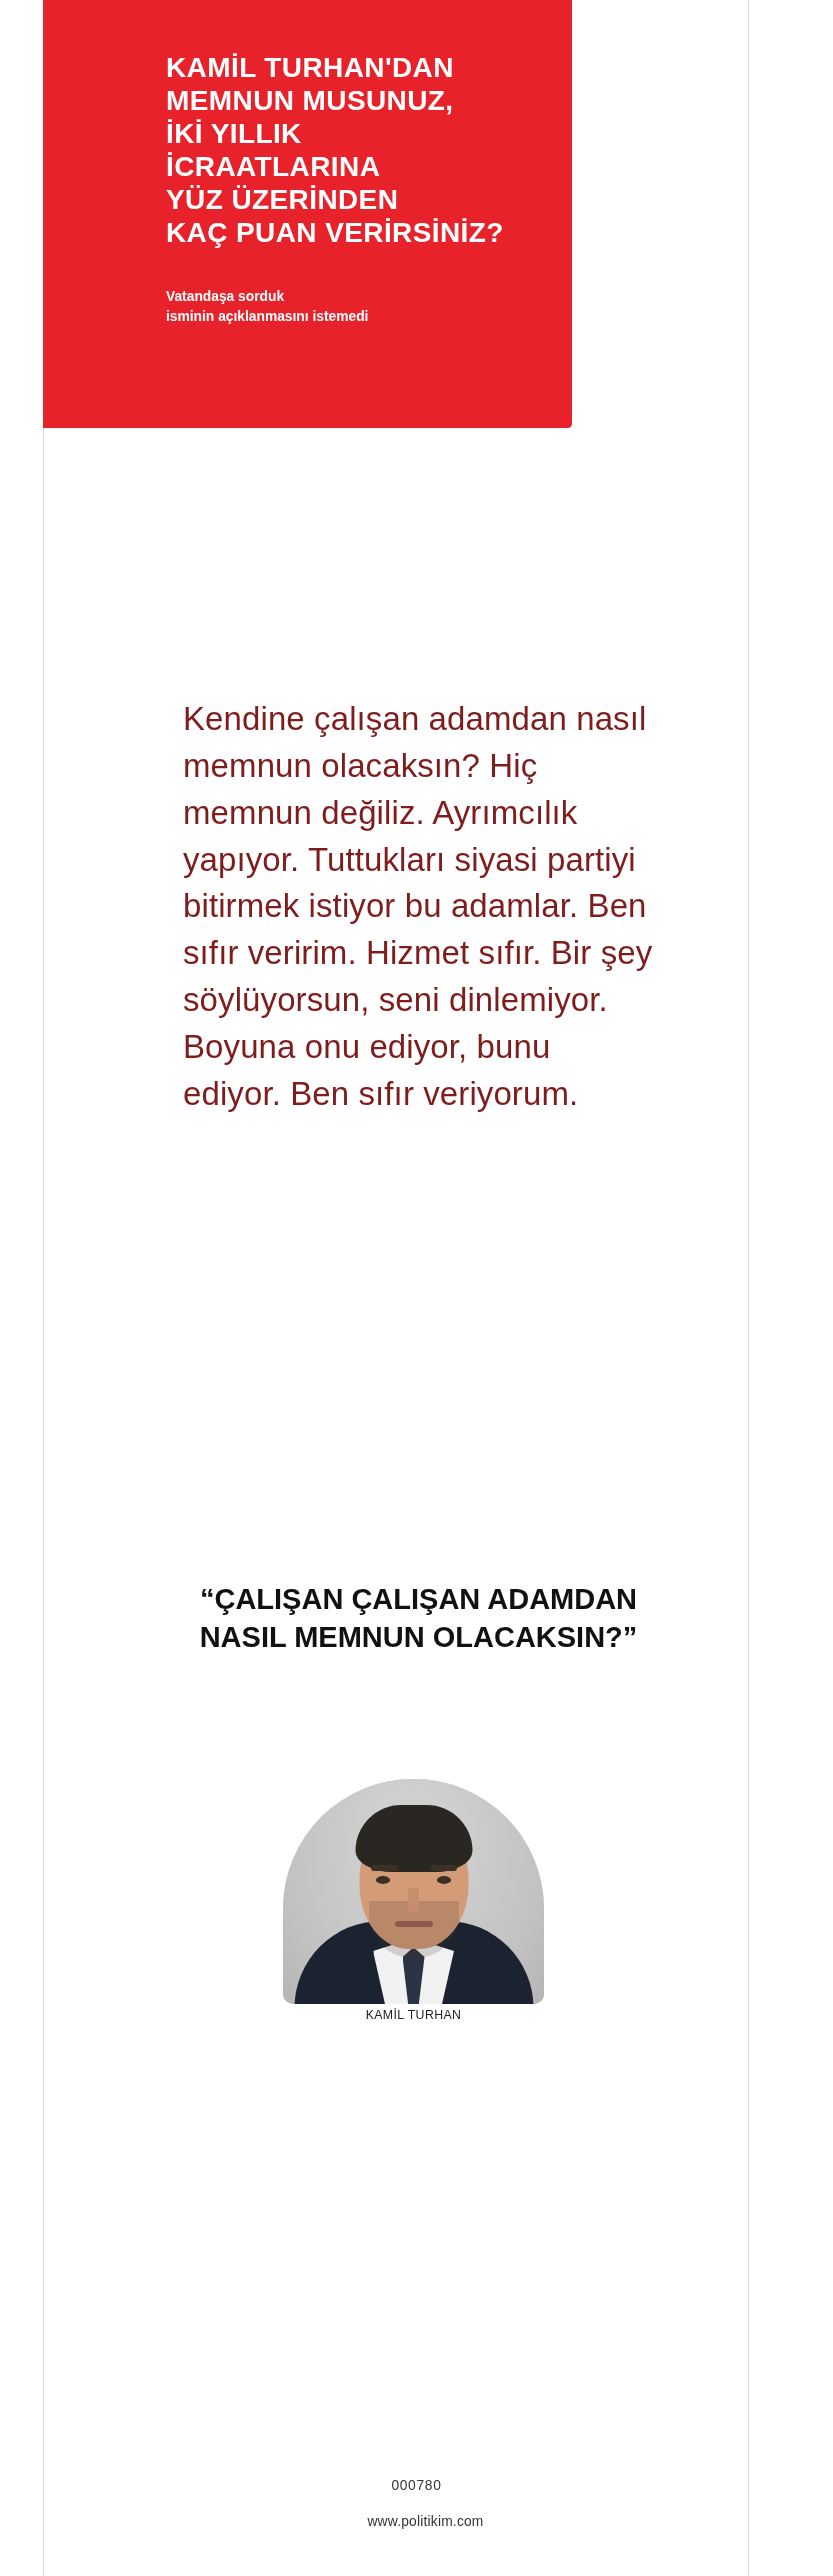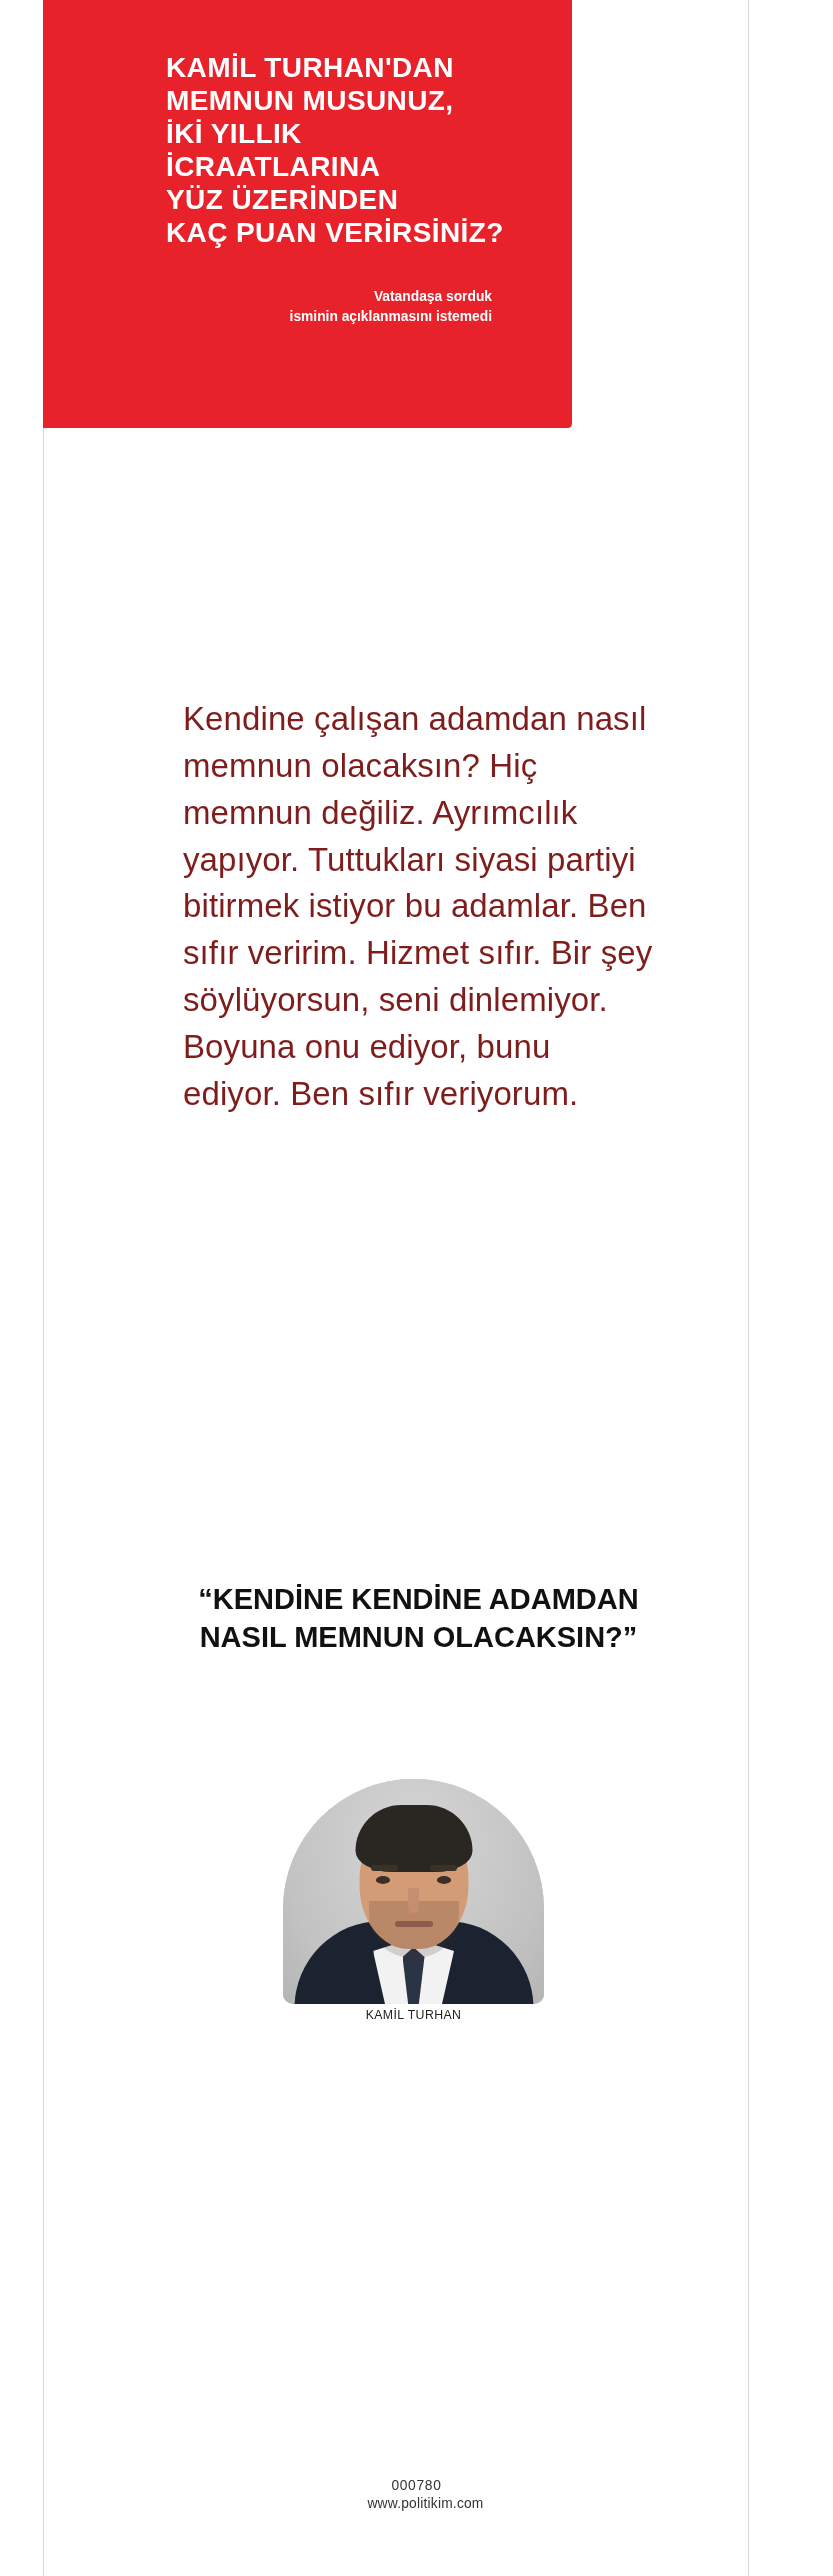--- a/index.html
+++ b/index.html
@@ -57,21 +57,21 @@
     white-space: pre-line;
     margin: 0;
   }
   .banner-sub {
     margin-top: 38px;
     color: #ffffff;
     font-family: "Liberation Sans", sans-serif;
     font-weight: bold;
     font-size: 13.8px;
     line-height: 1.45;
-    text-align: right;
+    text-align: left;
     white-space: pre-line;
     padding-right: 29px;
   }
 
   
   .body-text {
     position: absolute;
     left: 183px;
     top: 696px;
     width: 471px;
@@ -248,21 +248,21 @@
     width: 833px;
     text-align: center;
     font-family: "Liberation Sans", sans-serif;
     color: #333333;
   }
   .footer-code {
     font-size: 13.8px;
     letter-spacing: 0.7px;
   }
   .footer-site {
-    margin-top: 3px;
+    margin-top: 21px;
     font-size: 13.8px;
     letter-spacing: 0.2px;
     padding-left: 18px;
   }
 </style>
 </head>
 <body>
 
 <div class="page">
 
@@ -274,21 +274,21 @@
 MEMNUN MUSUNUZ,
 İKİ YILLIK İCRAATLARINA
 YÜZ ÜZERİNDEN
 KAÇ PUAN VERİRSİNİZ?</div>
     <div class="banner-sub">Vatandaşa sorduk
 isminin açıklanmasını istemedi</div>
   </div>
 
   <div class="body-text">Kendine çalışan adamdan nasıl memnun olacaksın? Hiç memnun değiliz. Ayrımcılık yapıyor. Tuttukları siyasi partiyi bitirmek istiyor bu adamlar. Ben sıfır veririm. Hizmet sıfır. Bir şey söylüyorsun, seni dinlemiyor. Boyuna onu ediyor, bunu ediyor. Ben sıfır veriyorum.</div>
 
-  <div class="pullquote">“KENDİNE KENDİNE ADAMDAN
+  <div class="pullquote">“ÇALIŞAN ÇALIŞAN ADAMDAN
 NASIL MEMNUN OLACAKSIN?”</div>
 
   <div class="portrait-wrap">
     <div class="portrait">
       <div class="bg"></div>
       <div class="fig-shoulders"></div>
       <div class="fig-shirt"></div>
       <div class="fig-tie"></div>
       <div class="fig-neck"></div>
       <div class="fig-head"></div>

